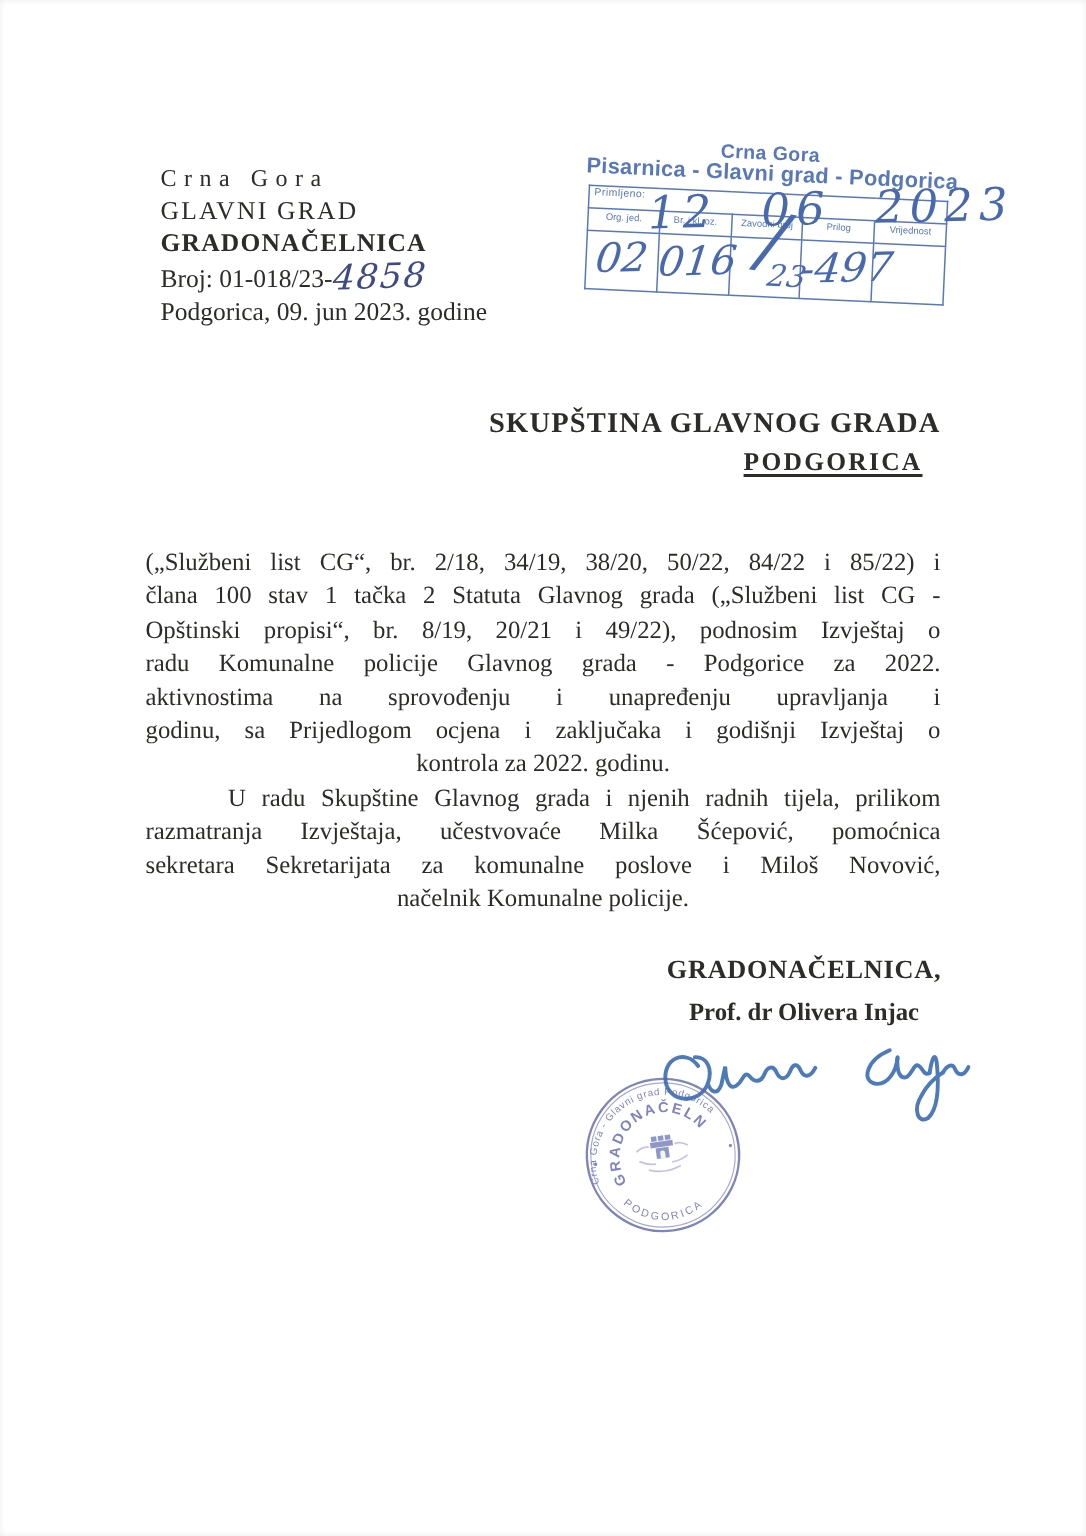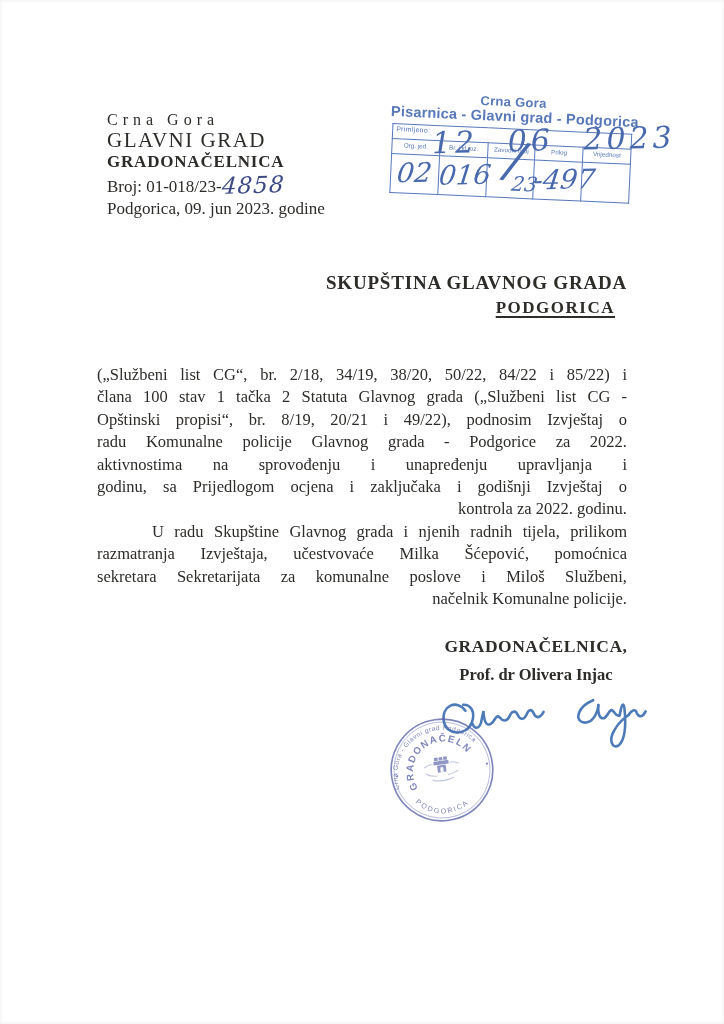--- a/index.html
+++ b/index.html
@@ -5,21 +5,21 @@
   html,body{margin:0;padding:0;background:#e8e8e8;}
   .page{
     position:relative; width:724px; height:1024px; margin:0 auto;
     background:#ffffff; overflow:hidden;
     font-family:"Liberation Serif", serif; color:#2e2c29;
     box-shadow:inset 0 0 4px rgba(0,0,0,.08);
   }
   
   .letterhead{position:absolute; left:107px; top:110px; width:320px;}
   .lh-country{font-size:16px; letter-spacing:5px; line-height:20px;}
-  .lh-city{font-size:21px; letter-spacing:1.5px; line-height:21px;}
+  .lh-city{font-size:17px; letter-spacing:1.5px; line-height:21px;}
   .lh-office{font-size:17px; font-weight:bold; letter-spacing:.8px; line-height:22px;}
   .lh-number{font-size:17px; line-height:23px; white-space:nowrap;}
   .lh-date{font-size:17px; line-height:22px;}
   .hw{font-family:"DejaVu Serif", serif; font-style:italic; display:inline-block;}
   .lh-number .hw{font-size:23px; color:#3d4a86; transform:skewX(-6deg) rotate(-2deg); position:relative; top:1px; letter-spacing:1px;}
   
   .rstamp{
     position:absolute; left:394px; top:90px; width:240px;
     color:#4a6db4; opacity:.92;
     transform:rotate(2.6deg); transform-origin:left top;
@@ -38,21 +38,21 @@
   .rs-frac{position:absolute; left:116px; top:40px; color:#3a5da8;}
   .rs-frac .slash{position:absolute; left:0; top:0; font-size:50px; font-family:"DejaVu Serif",serif; font-style:italic; transform:rotate(8deg); line-height:50px;}
   .rs-frac .frac23{position:absolute; left:6px; top:36px; font-size:20px; font-family:"DejaVu Serif",serif; font-style:italic; transform:skewX(-8deg);}
   
   .title{position:absolute; left:97px; top:272px; width:530px;}
   .title1{font-size:19px; font-weight:bold; text-align:right; letter-spacing:.8px;}
   .title2{font-size:17px; font-weight:bold; text-align:right; padding-right:12px; margin-top:4px; letter-spacing:1.5px;}
   .title2 span{text-decoration:underline; text-underline-offset:3px; text-decoration-thickness:1.5px;}
   
   .bodytext{position:absolute; left:97px; top:364px; width:530px; font-size:16.5px;}
-  .body-line{line-height:22.4px; text-align:right;}
+  .body-line{line-height:22.4px; text-align:center;}
   .body-line.just{text-align:justify; text-align-last:justify;}
   .body-line.ind{text-indent:55px;}
   .body-line .b{font-weight:normal;}
   
   .sig-block{position:absolute; left:430px; top:636px; width:212px; text-align:center;}
   .sig-title{font-size:17.5px; font-weight:bold; letter-spacing:.5px;}
   .sig-name{font-size:16.5px; font-weight:bold; margin-top:8px;}
   .sig-svg{position:absolute; left:436px; top:694px;}
   .seal-svg{position:absolute; left:388px; top:716px;}
 </style>
@@ -110,21 +110,21 @@
   <div class="bodytext">
       <div class="body-line just"><span>(„Službeni list CG“, br. 2/18, 34/19, 38/20, 50/22, 84/22 i 85/22) i</span></div>
       <div class="body-line just"><span>člana 100 stav 1 tačka 2 Statuta Glavnog grada („Službeni list CG -</span></div>
       <div class="body-line just"><span>Opštinski propisi“, br. 8/19, 20/21 i 49/22), podnosim </span><span class="b">Izvještaj o</span></div>
       <div class="body-line just"><span class="b">radu Komunalne policije Glavnog grada - Podgorice za 2022.</span></div>
       <div class="body-line just"><span class="b">aktivnostima na sprovođenju i unapređenju upravljanja i</span></div>
       <div class="body-line just"><span class="b">godinu, sa Prijedlogom ocjena i zaključaka i godišnji Izvještaj o</span></div>
       <div class="body-line"><span class="b">kontrola za 2022. godinu.</span></div>
       <div class="body-line just ind"><span>U radu Skupštine Glavnog grada i njenih radnih tijela, prilikom</span></div>
       <div class="body-line just"><span>razmatranja Izvještaja, učestvovaće </span><span class="b">Milka Šćepović,</span><span> pomoćnica</span></div>
-      <div class="body-line just"><span>sekretara Sekretarijata za komunalne poslove i </span><span class="b">Miloš Službeni,</span></div>
+      <div class="body-line just"><span>sekretara Sekretarijata za komunalne poslove i </span><span class="b">Miloš Novović,</span></div>
       <div class="body-line"><span>načelnik Komunalne policije.</span></div>
     </div>
 
   <div class="sig-block">
     <div class="sig-title">GRADONAČELNICA,</div>
     <div class="sig-name">Prof. dr Olivera Injac</div>
   </div>
 
   <svg class="sig-svg" width="212" height="62" viewBox="0 0 212 62" aria-label="Olivera Injac">
     <g fill="none" stroke="#3e6fb2" stroke-width="2.6" stroke-linecap="round" opacity="0.92" transform="rotate(-2 106 31)">

